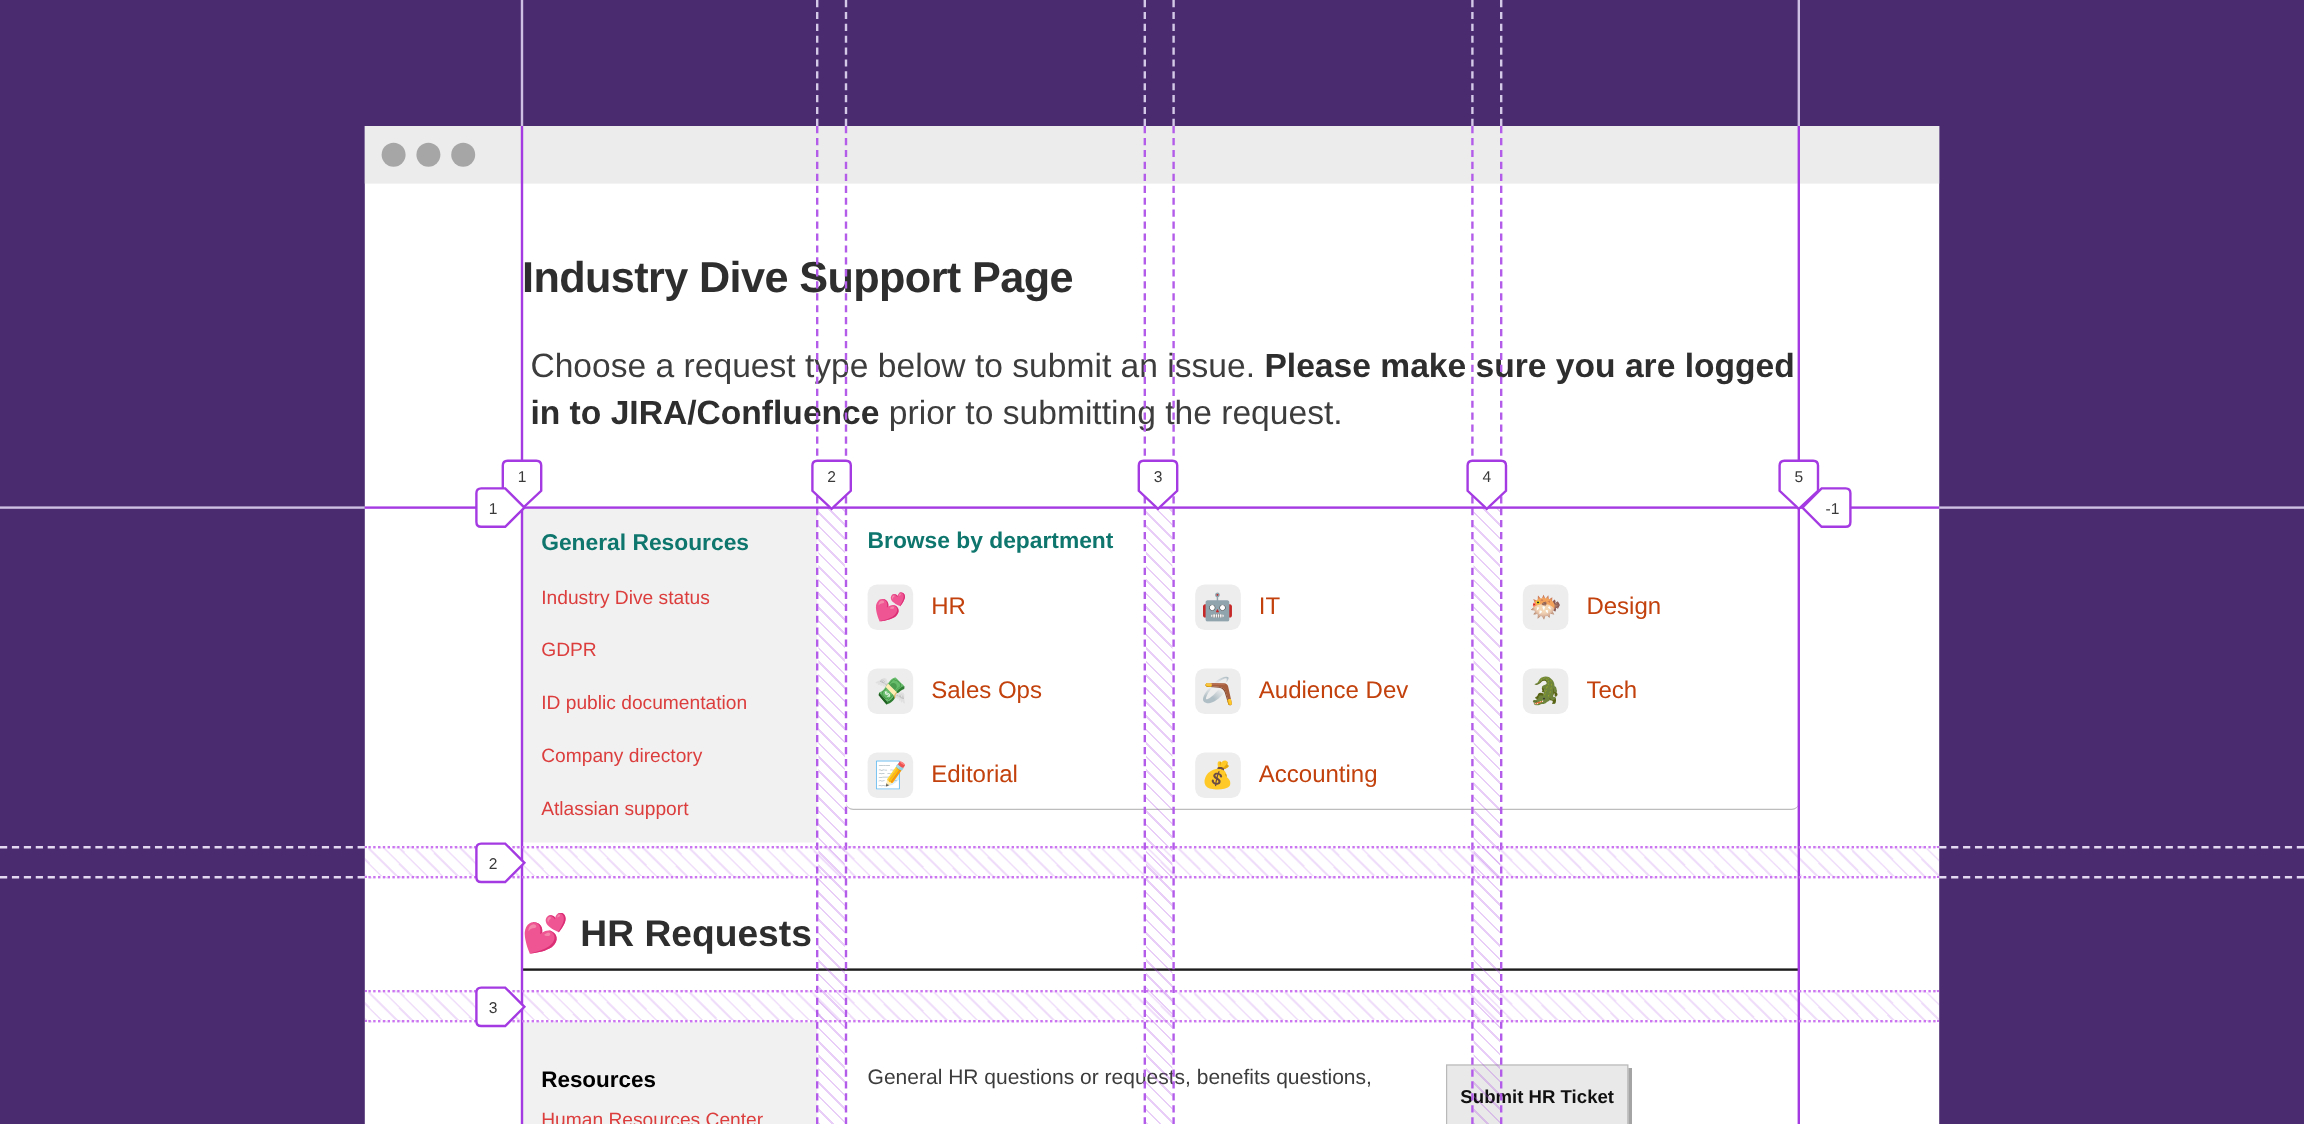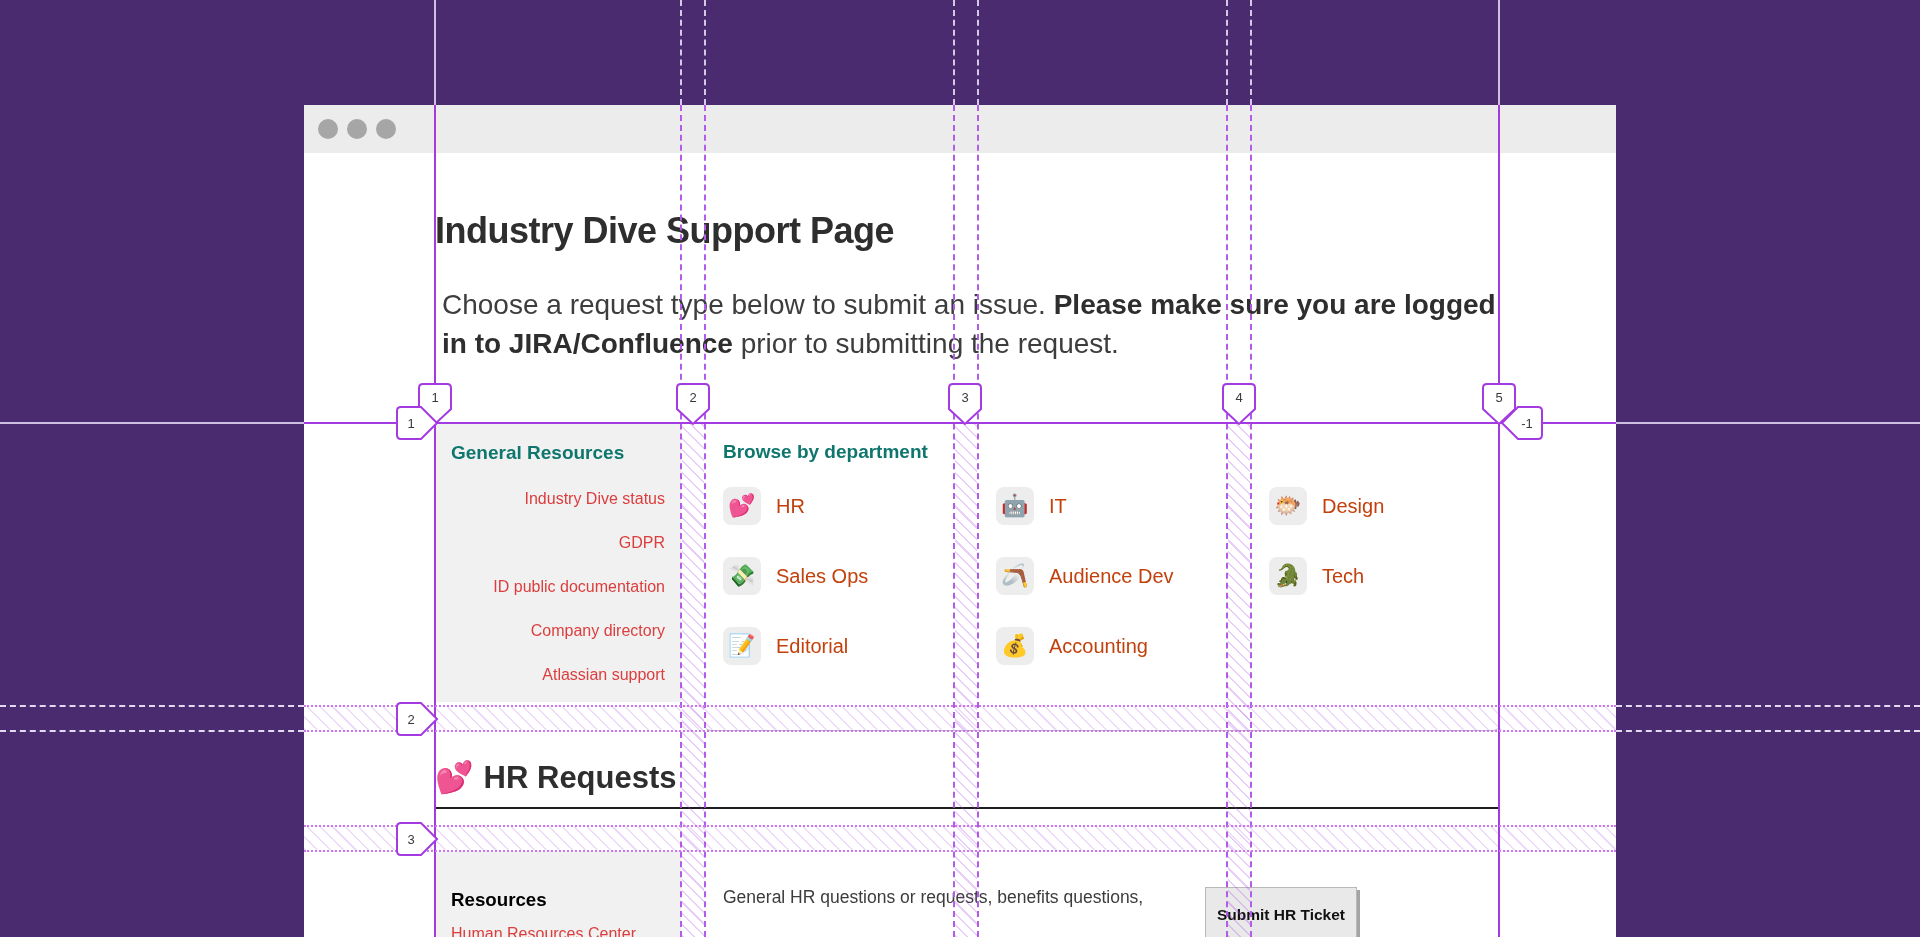--- a/index.html
+++ b/index.html
@@ -16,24 +16,24 @@
   
   .page-title{position:absolute;left:131px;top:93px;font-size:36px;font-weight:bold;
     color:#2e2e2e;letter-spacing:-0.5px;margin-top:12px;}
   .intro{position:absolute;left:138px;top:180px;width:1060px;font-size:28px;
     line-height:39px;color:#3d3d3d;}
   .intro b{color:#2e2e2e;}
   .sidebar-box{position:absolute;left:131px;top:319px;width:246px;height:278px;
     background:#f1f1f1;border-radius:3px;padding:18px 16px;box-sizing:border-box;}
   .sidebar-box h3, .browse h3, .req h3{margin:0;font-size:19px;font-weight:bold;color:#0f766e;}
   .link-list{list-style:none;margin:0;padding:0;}
-  .link-list li{margin-top:26px;text-align:right;}
+  .link-list li{margin-top:26px;}
   .red-link{color:#dc3d3d;font-size:16px;text-decoration:none;cursor:pointer;}
 
-  .browse{position:absolute;left:401px;top:319px;width:794px;height:307px;
+  .browse{position:absolute;left:401px;top:319px;width:794px;height:251px;
     border-bottom:1px solid #bdbdbd;border-radius:0 0 6px 6px;box-sizing:border-box;
     padding:17px 0 0 18px;}
   .dept-grid{position:absolute;left:18px;top:47px;display:grid;
     grid-template-columns:273px 273px 230px;grid-auto-rows:70px;align-items:center;}
   .dept{display:flex;align-items:center;gap:15px;cursor:pointer;}
   .tile{width:38px;height:38px;border-radius:8px;background:#ededed;display:flex;
     align-items:center;justify-content:center;font-size:22px;line-height:1;}
   .dept-label{font-size:20px;color:#c2410c;}
 
   .hr-heading{position:absolute;left:131px;top:654px;display:flex;align-items:center;gap:10px;}

